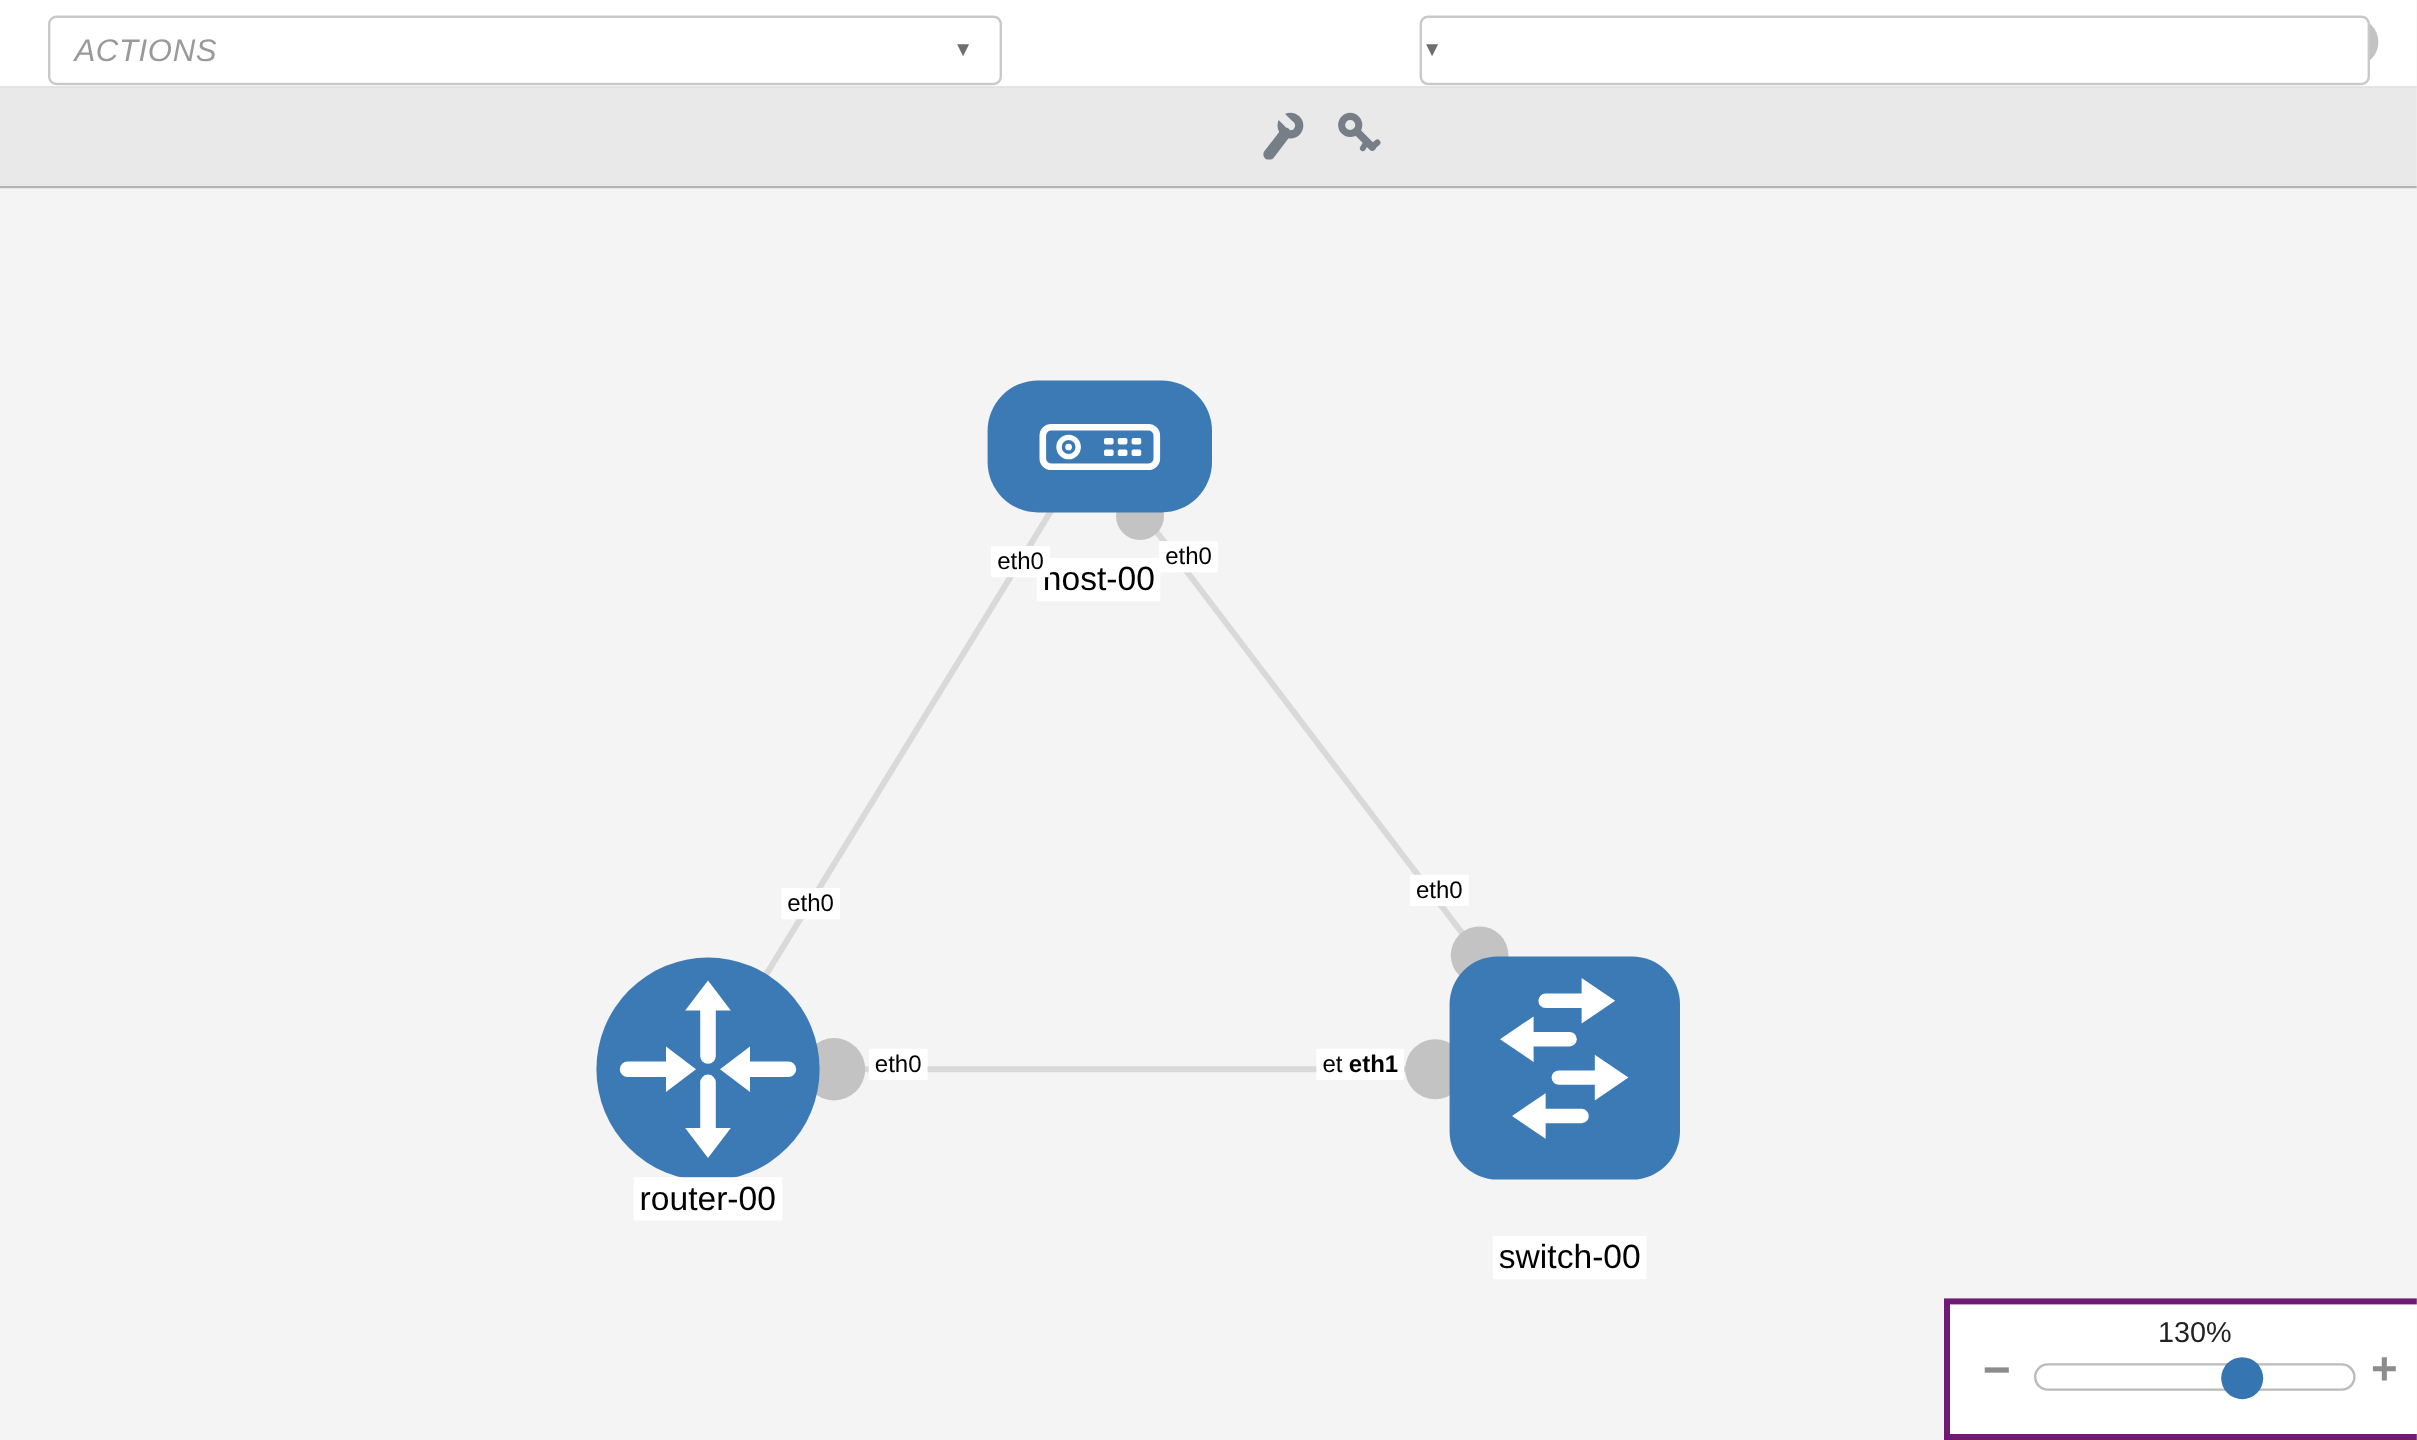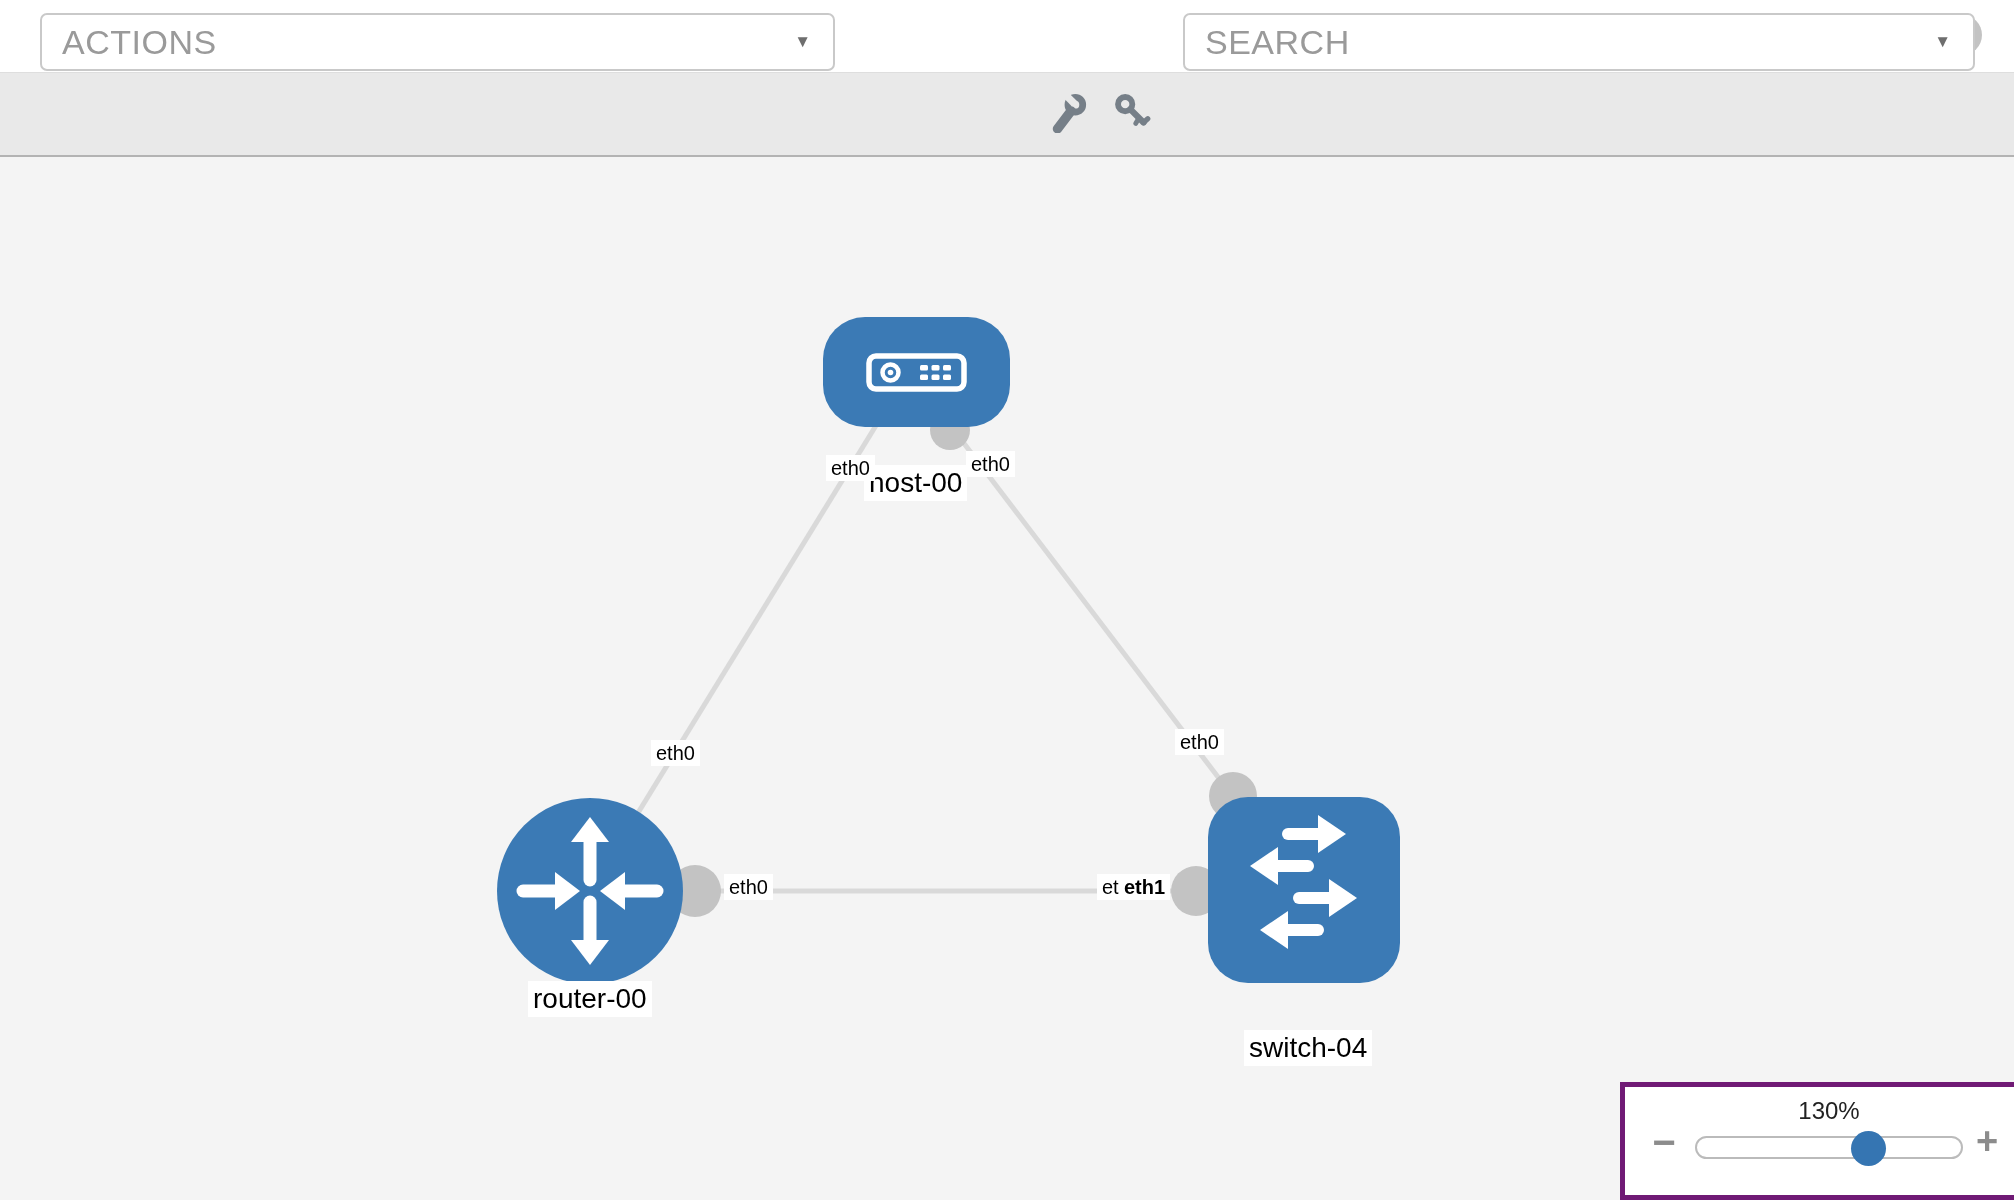--- a/index.html
+++ b/index.html
@@ -27,21 +27,21 @@
     position:absolute;left:0;top:72px;width:2014px;height:85px;
     background:#e9e9e9;border-top:1px solid #dedede;border-bottom:2px solid #b3b3b3;
     box-sizing:border-box;
   }
   .select-box{
     position:absolute;top:13px;height:58px;background:#ffffff;
     border:2px solid #c9c9c9;border-radius:7px;box-sizing:border-box;
     display:flex;align-items:center;cursor:pointer;
   }
   .select-box .sel-label{
-    margin-left:20px;font-size:34px;color:#9a9a9a;letter-spacing:.5px;flex:1;
+    margin-left:20px;font-size:26px;color:#9a9a9a;letter-spacing:.5px;flex:1;font-style:italic;
   }
   .select-box .caret{
     margin-right:22px;font-size:17px;color:#6e6e6e;
   }
   .tool-icon-btn{
     position:absolute;top:88px;width:48px;height:52px;display:flex;align-items:center;
     justify-content:center;cursor:pointer;
   }
   
   .canvas{
@@ -118,21 +118,20 @@
     <svg width="42" height="42" viewBox="0 0 40 40">
       <circle cx="13.5" cy="12.5" r="6.8" stroke="#767f88" stroke-width="5.6" fill="none"></circle>
       <line x1="18.5" y1="17.5" x2="31" y2="30" stroke="#767f88" stroke-width="6" stroke-linecap="round"></line>
       <line x1="31" y1="30" x2="35" y2="26.5" stroke="#767f88" stroke-width="5" stroke-linecap="round"></line>
       <line x1="26.5" y1="26" x2="23.5" y2="31" stroke="#767f88" stroke-width="4.6" stroke-linecap="round"></line>
     </svg>
   </span>
 </div>
 
 <div class="select-box" style="left:1183px;width:792px;">
-  <span class="sel-label">SEARCH</span>
   <span class="caret">▼</span>
 </div>
 
 <div class="canvas">
 
   <svg width="2014" height="1043" viewBox="0 0 2014 1043">
 
     <line x1="880" y1="262" x2="590" y2="734" stroke="#d9d9d9" stroke-width="5"></line>
     <line x1="950" y1="268" x2="1304" y2="733" stroke="#d9d9d9" stroke-width="5"></line>
     <line x1="590" y1="734" x2="1304" y2="734" stroke="#d9d9d9" stroke-width="5"></line>
@@ -181,21 +180,21 @@
         <line x1="1299" y1="741" x2="1333" y2="741" stroke-width="12" stroke-linecap="round"></line>
         <polygon points="1357,741 1329,722 1329,760" stroke="none"></polygon>
         <line x1="1318" y1="773" x2="1284" y2="773" stroke-width="12" stroke-linecap="round"></line>
         <polygon points="1260,773 1288,754 1288,792" stroke="none"></polygon>
       </g>
     </g>
   </svg>
 
   <div class="graph-label node-label" style="left:864px;top:280px;">host-00</div>
   <div class="graph-label node-label" style="left:528px;top:796px;">router-00</div>
-  <div class="graph-label node-label" style="left:1244px;top:845px;">switch-04</div>
+  <div class="graph-label node-label" style="left:1244px;top:845px;">switch-00</div>
 
   <div class="graph-label if-label" style="left:826px;top:298px;">eth0</div>
   <div class="graph-label if-label" style="left:966px;top:294px;">eth0</div>
   <div class="graph-label if-label" style="left:651px;top:583px;">eth0</div>
   <div class="graph-label if-label" style="left:1175px;top:572px;">eth0</div>
   <div class="graph-label if-label" style="left:724px;top:717px;">eth0</div>
   <div class="graph-label if-label" style="left:1097px;top:717px;">eth0</div>
   <div class="graph-label if-label" style="left:1119px;top:717px;font-weight:bold;">eth1</div>
 </div>
 

